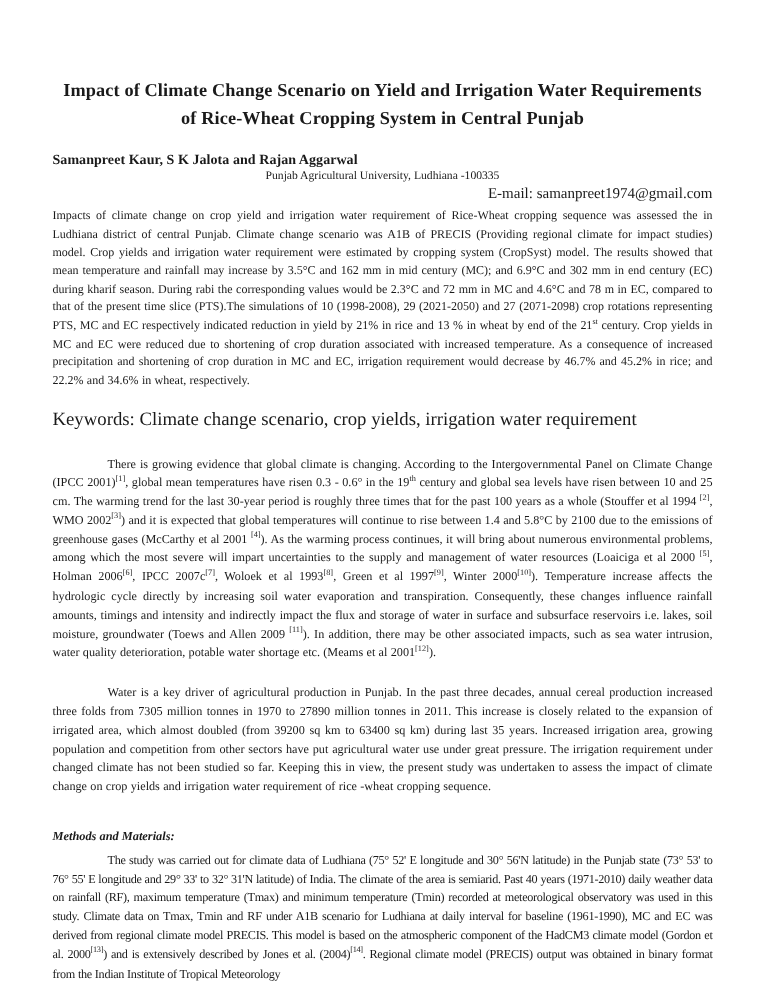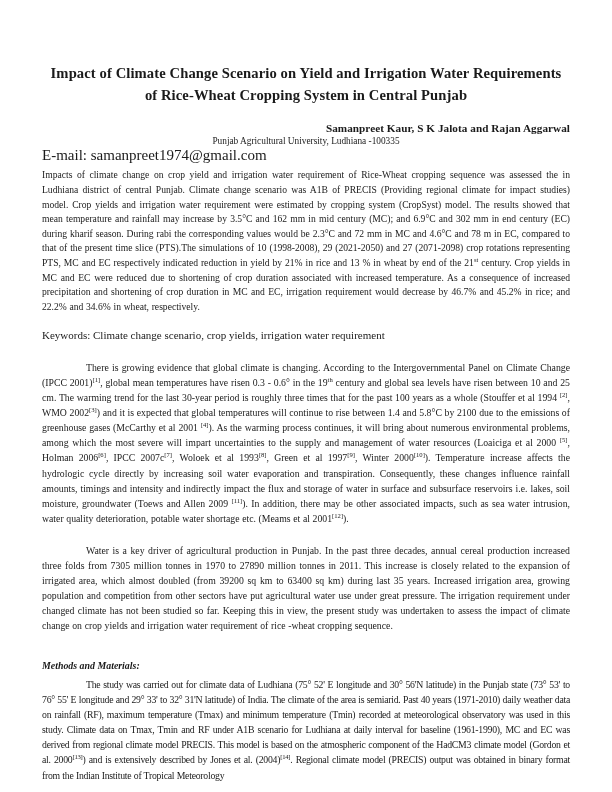--- a/index.html
+++ b/index.html
@@ -34,43 +34,43 @@
     font-weight: bold;
     text-align: center;
     line-height: 1.52;
     letter-spacing: 0.1px;
     margin: 0 0 16px 0;
     padding: 0 6px;
   }
   .authors {
     font-size: 11.2px;
     font-weight: bold;
-    text-align: right;
+    text-align: left;
     margin: 0 0 2px 0;
     letter-spacing: 0.05px;
   }
   .affiliation {
     font-size: 9.3px;
     text-align: center;
     margin: 0 0 1px 0;
   }
   .email {
-    font-size: 15px;
-    text-align: left;
+    font-size: 12px;
+    text-align: right;
     margin: 0 0 4px 0;
   }
   .abstract {
     font-size: 9.6px;
     text-align: justify;
     line-height: 1.525;
     margin: 0;
     word-spacing: 0.3px;
   }
   .keywords {
-    font-size: 11px;
+    font-size: 15px;
     text-align: left;
     line-height: 1.5;
     margin: 12px 0 0 0;
   }
   .body-para {
     font-size: 9.75px;
     text-align: justify;
     line-height: 1.545;
     margin: 0 0 1px 0;
     text-indent: 44px;

